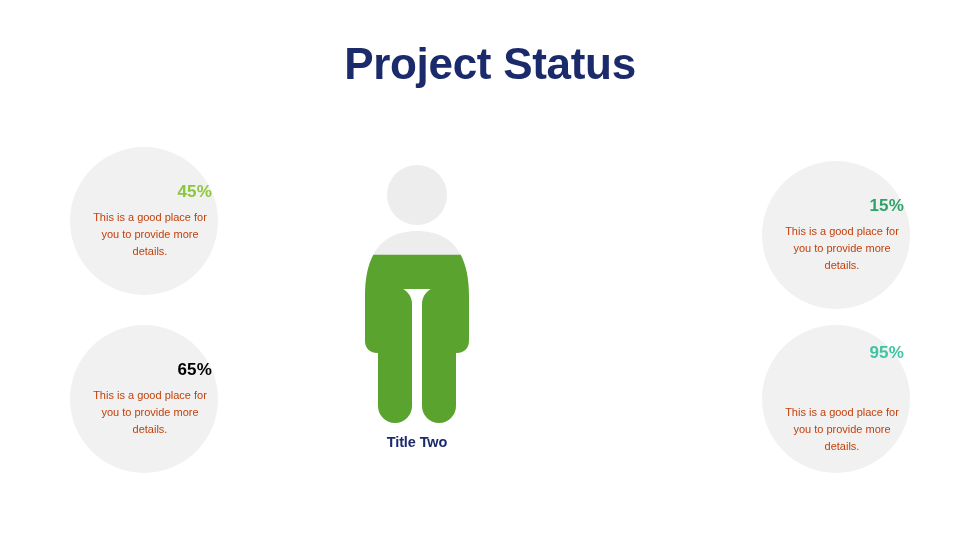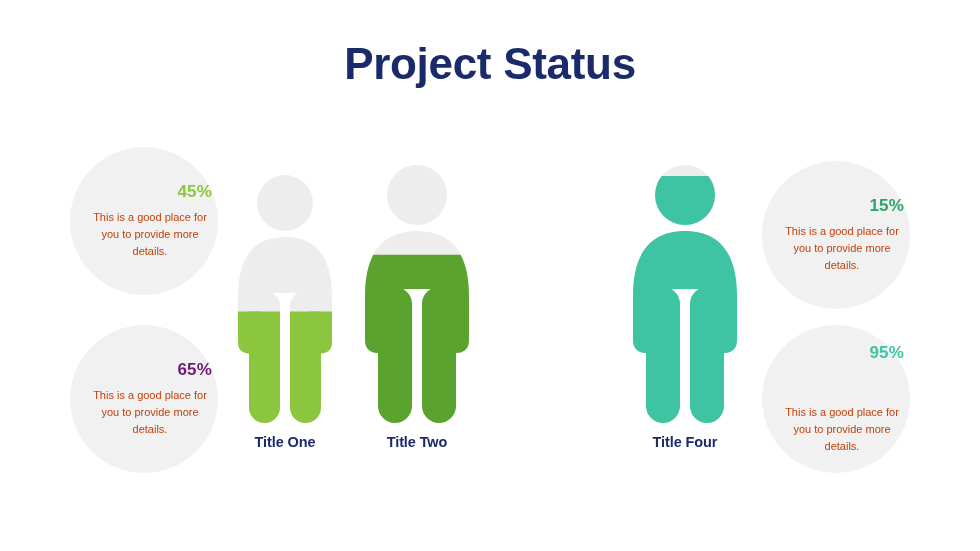--- a/index.html
+++ b/index.html
@@ -96,58 +96,36 @@
 <body>
 
 <div class="slide-title" style="color: rgb(27, 42, 107);">Project Status</div>
 
 <div class="info-circle tl" style="background: rgb(241, 241, 241);">
   <div class="info-pct" style="color:#8cc63e">45%</div>
   <div class="info-desc">This is a good place for you to provide more details.</div>
 </div>
 
 <div class="info-circle bl" style="background: rgb(241, 241, 241);">
-  <div class="info-pct" style="color:#701a75">65%</div>
+  <div class="info-pct" style="color:#000000">65%</div>
   <div class="info-desc">This is a good place for you to provide more details.</div>
 </div>
 
 <div class="info-circle tr" style="background: rgb(241, 241, 241);">
   <div class="info-pct" style="color:#2ea368">15%</div>
   <div class="info-desc">This is a good place for you to provide more details.</div>
 </div>
 
 <div class="info-circle br" style="background: rgb(241, 241, 241); gap: 34px;">
   <div class="info-pct" style="color:#3ec4a3">95%</div>
   <div class="info-desc">This is a good place for you to provide more details.</div>
 </div>
 
 <div class="figures">
 
-  <div class="figure-col" id="col-0">
-    <svg width="110" height="252" viewBox="0 0 110 252">
-      <defs>
-        <clipPath id="fill-clip-0">
-            <rect id="fill-rect-0" x="0" y="138.6" width="110" height="113.4"></rect>
-          </clipPath>
-      </defs>
-      <g id="body-0" fill="#ededed">
-        <circle cx="55" cy="30" r="28"></circle>
-        <path d="M55 64 C22 64 8 86 8 124 L8 170 C8 184 30 184 30 170 L30 120 L80 120 L80 170 C80 184 102 184 102 170 L102 124 C102 86 88 64 55 64 Z"></path>
-        <rect x="19" y="118" width="31" height="132" rx="15.5"></rect>
-        <rect x="60" y="118" width="31" height="132" rx="15.5"></rect>
-      </g>
-      <g id="fillgroup-0" fill="#8cc63e" clip-path="url(#fill-clip-0)">
-        <circle cx="55" cy="30" r="28"></circle>
-        <path d="M55 64 C22 64 8 86 8 124 L8 170 C8 184 30 184 30 170 L30 120 L80 120 L80 170 C80 184 102 184 102 170 L102 124 C102 86 88 64 55 64 Z"></path>
-        <rect x="19" y="118" width="31" height="132" rx="15.5"></rect>
-        <rect x="60" y="118" width="31" height="132" rx="15.5"></rect>
-      </g>
-    </svg>
-    <div class="figure-label" style="color: rgb(27, 42, 107);">Title One</div>
-  </div>
 
   <div class="figure-col" id="col-1">
     <svg width="118" height="262" viewBox="0 0 118 262">
       <defs>
         <clipPath id="fill-clip-1">
             <rect id="fill-rect-1" x="0" y="91.69999999999999" width="118" height="170.3"></rect>
           </clipPath>
       </defs>
       <g id="body-1" fill="#ededed">
         <circle cx="59" cy="32" r="30"></circle>
@@ -159,36 +137,14 @@
         <circle cx="59" cy="32" r="30"></circle>
         <path d="M59 68 C23 68 7 92 7 133 L7 178 C7 194 31 194 31 178 L31 126 L87 126 L87 178 C87 194 111 194 111 178 L111 133 C111 92 95 68 59 68 Z"></path>
         <rect x="20" y="124" width="34" height="136" rx="17"></rect>
         <rect x="64" y="124" width="34" height="136" rx="17"></rect>
       </g>
     </svg>
     <div class="figure-label" style="color: rgb(27, 42, 107);">Title Two</div>
   </div>
 
 
-  <div class="figure-col" id="col-3">
-    <svg width="118" height="262" viewBox="0 0 118 262">
-      <defs>
-        <clipPath id="fill-clip-3">
-            <rect id="fill-rect-3" x="0" y="13.100000000000023" width="118" height="248.89999999999998"></rect>
-          </clipPath>
-      </defs>
-      <g id="body-3" fill="#ededed">
-        <circle cx="59" cy="32" r="30"></circle>
-        <path d="M59 68 C23 68 7 92 7 133 L7 178 C7 194 31 194 31 178 L31 126 L87 126 L87 178 C87 194 111 194 111 178 L111 133 C111 92 95 68 59 68 Z"></path>
-        <rect x="20" y="124" width="34" height="136" rx="17"></rect>
-        <rect x="64" y="124" width="34" height="136" rx="17"></rect>
-      </g>
-      <g id="fillgroup-3" fill="#3ec4a3" clip-path="url(#fill-clip-3)">
-        <circle cx="59" cy="32" r="30"></circle>
-        <path d="M59 68 C23 68 7 92 7 133 L7 178 C7 194 31 194 31 178 L31 126 L87 126 L87 178 C87 194 111 194 111 178 L111 133 C111 92 95 68 59 68 Z"></path>
-        <rect x="20" y="124" width="34" height="136" rx="17"></rect>
-        <rect x="64" y="124" width="34" height="136" rx="17"></rect>
-      </g>
-    </svg>
-    <div class="figure-label" style="color: rgb(27, 42, 107);">Title Four</div>
-  </div>
 
 </div>
 
 </body></html>

